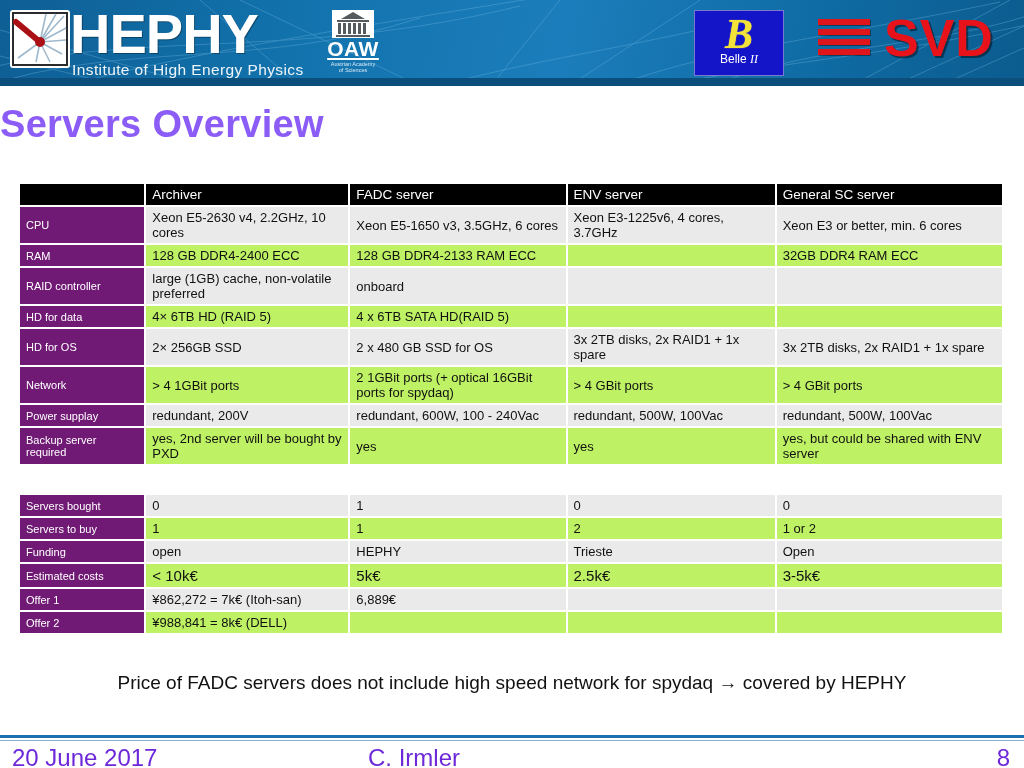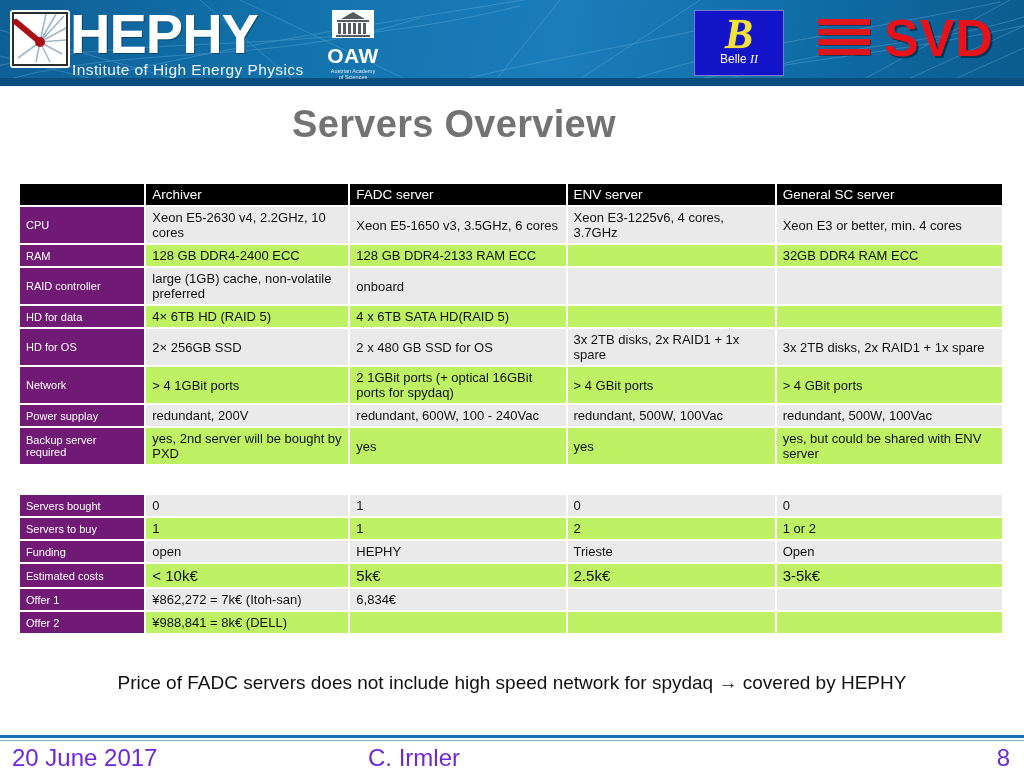--- a/index.html
+++ b/index.html
@@ -82,21 +82,22 @@
     margin: 0 auto;
     background: #ffffff;
     position: relative;
   }
   #oaw-word {
     font-size: 21px;
     font-weight: bold;
     color: #ffffff;
     letter-spacing: .5px;
     line-height: 22px;
-    margin-top: 7px;
+    margin-top: 0;
+    text-decoration: underline;
   }
   #oaw-sub {
     font-size: 5.5px;
     color: #dbe9f5;
     line-height: 6px;
     margin-top: 1px;
   }
 
   
   #belle-logo {
@@ -154,24 +155,23 @@
     letter-spacing: 1px;
     line-height: 62px;
     text-shadow: 2px 2px 0 rgba(0,0,0,.45);
   }
 
   
   #slide-title {
     position: absolute;
     left: 0; top: 103px;
     width: 908px;
-    text-align: center;
     font-size: 38px;
     font-weight: bold;
-    color: #737373;
+    color: #8b5cf6;
     letter-spacing: .3px;
   }
 
   
   .ptable {
     position: absolute;
     border-collapse: collapse;
     table-layout: fixed;
     font-size: 13px;
     color: #111;
@@ -355,21 +355,21 @@
       <th class="colhead">ENV server</th>
       <th class="colhead">General SC server</th>
     </tr>
   </thead>
   <tbody>
     <tr>
       <td class="rowhead">CPU</td>
       <td class="cell-a">Xeon E5-2630 v4, 2.2GHz, 10 cores</td>
       <td class="cell-a">Xeon E5-1650 v3, 3.5GHz, 6 cores</td>
       <td class="cell-a">Xeon E3-1225v6, 4 cores, 3.7GHz</td>
-      <td class="cell-a">Xeon E3 or better,  min. 4 cores</td>
+      <td class="cell-a">Xeon E3 or better,  min. 6 cores</td>
     </tr>
     <tr>
       <td class="rowhead">RAM</td>
       <td class="cell-b">128 GB DDR4-2400 ECC</td>
       <td class="cell-b">128 GB DDR4-2133 RAM ECC</td>
       <td class="cell-b"></td>
       <td class="cell-b">32GB DDR4 RAM ECC</td>
     </tr>
     <tr>
       <td class="rowhead">RAID controller</td>
@@ -449,21 +449,21 @@
     <tr>
       <td class="rowhead">Estimated costs</td>
       <td class="cell-b cell-bold">&lt; 10k€</td>
       <td class="cell-b cell-bold">5k€</td>
       <td class="cell-b cell-bold">2.5k€</td>
       <td class="cell-b cell-bold">3-5k€</td>
     </tr>
     <tr>
       <td class="rowhead">Offer 1</td>
       <td class="cell-a">¥862,272 = 7k€ (Itoh-san)</td>
-      <td class="cell-a">6,834€</td>
+      <td class="cell-a">6,889€</td>
       <td class="cell-a"></td>
       <td class="cell-a"></td>
     </tr>
     <tr>
       <td class="rowhead">Offer 2</td>
       <td class="cell-b">¥988,841 = 8k€ (DELL)</td>
       <td class="cell-b"></td>
       <td class="cell-b"></td>
       <td class="cell-b"></td>
     </tr>

